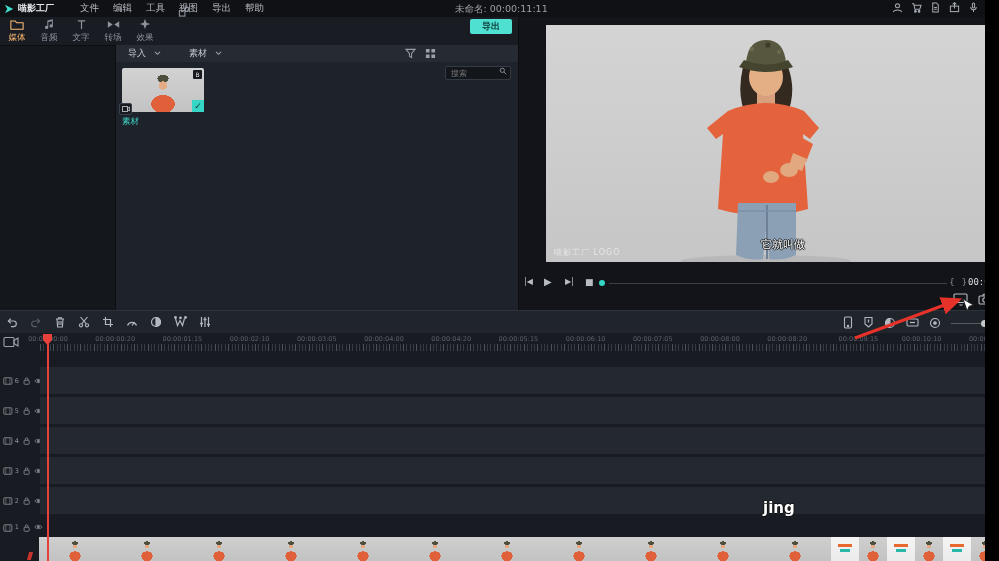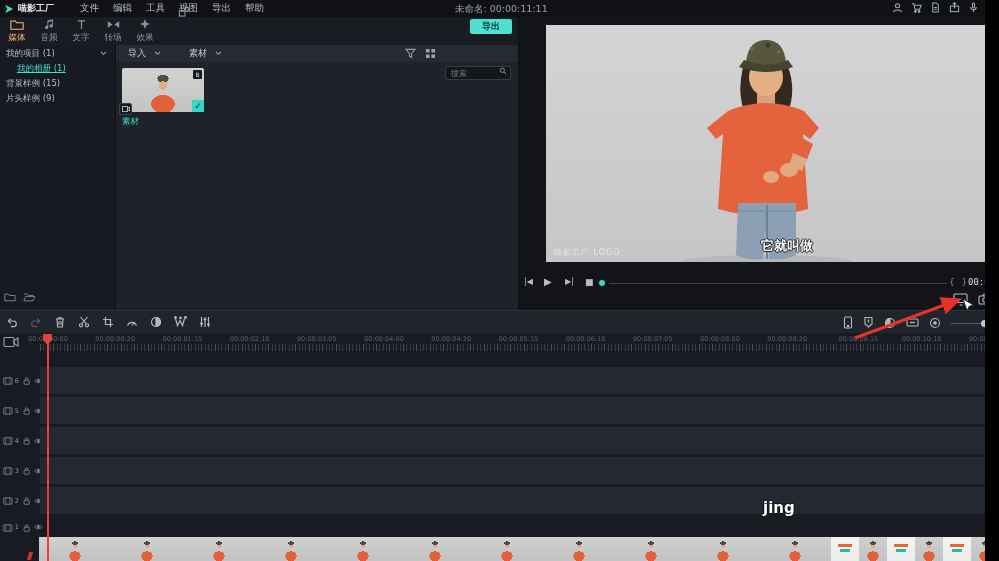--- a/index.html
+++ b/index.html
@@ -51,21 +51,21 @@
       display:flex;align-items:center;justify-content:center;border-radius:1px;}
   .badge-cam{position:absolute;left:-3px;bottom:-3px;width:11px;height:10px;background:#171b20;border:1px solid #3a414a;border-radius:2px;display:flex;align-items:center;justify-content:center;color:#cfd3d7;}
   .badge-check{position:absolute;right:0;bottom:0;width:12px;height:12px;background:#35d6c5;color:#10333
   0;font-size:9px;font-weight:bold;display:flex;align-items:center;justify-content:center;color:#103330;}
   .clip-label{position:absolute;left:6px;top:71px;font-size:8.5px;color:#3fd9c9;}
 
   
   .preview{position:absolute;left:518px;top:17px;width:481px;height:293px;background:#121419;border-left:1px solid #0c0e11;}
   .video{position:absolute;left:27px;top:8px;width:440px;height:237px;background:linear-gradient(#d4d4d4,#c6c6c6);overflow:hidden;}
   .watermark{position:absolute;left:8px;top:222px;font-size:8px;color:rgba(255,255,255,.55);letter-spacing:1px;}
-  .vsub{position:absolute;left:215px;top:212px;font-size:13px;font-weight:bold;color:#fff;
+  .vsub{position:absolute;left:215px;top:212px;font-size:11px;font-weight:normal;color:#fff;
       text-shadow:1px 0 #222,-1px 0 #222,0 1px #222,0 -1px #222;}
   .transport{position:absolute;left:0px;top:258px;width:481px;height:16px;}
   .tbtn{position:absolute;top:2px;color:#b8bdc3;font-size:9px;cursor:pointer;line-height:10px;}
   .seek-line{position:absolute;left:90px;top:8px;width:338px;height:1px;background:#3a4048;}
   .seek-dot{position:absolute;left:80px;top:5px;width:6px;height:6px;border-radius:50%;background:#35d6c5;cursor:pointer;}
   .brackets{position:absolute;left:430px;top:2px;font-size:9px;color:#848b92;letter-spacing:2px;cursor:pointer;}
   .timecode{position:absolute;left:449px;top:2px;font-size:9px;color:#dadde0;font-family:"DejaVu Sans Mono",monospace;white-space:nowrap;}
   .screen-row{position:absolute;left:434px;top:276px;display:flex;gap:9px;color:#b8bdc3;}
 
   
@@ -208,51 +208,20 @@
     <div class="tab wide">
       <svg width="12" height="11" viewBox="0 0 12 12" fill="none" stroke="currentColor" stroke-width="1.2">
           <rect x="1" y="5" width="6" height="6"></rect>
           <circle cx="9" cy="3.5" r="2.3"></circle>
         </svg>
       <span class="tlab">动画元素</span>
     </div>
   </div>
   <div class="export-btn">导出</div>
 
-  <div class="sidebar">
-    <div>
-
-    <div class="side-item exp">
-          <span>我的项目 (1)</span>
-          <svg class="chev" width="7" height="5" viewBox="0 0 8 6" fill="none" stroke="#9aa1a8" stroke-width="1.3">
-            <path d="M1 1l3 3 3-3"></path>
-          </svg>
-        </div>
-        <div class="side-item active indent">
-          <span>我的相册 (1)</span>
-          
-        </div>
-        <div class="side-item">
-          <span>背景样例 (15)</span>
-          
-        </div>
-        <div class="side-item">
-          <span>片头样例 (9)</span>
-          
-        </div>
-      </div>
-    <div class="side-foot">
-      <svg width="12" height="10" viewBox="0 0 14 11" fill="none" stroke="currentColor" stroke-width="1.1">
-          <path d="M1 2h4l1.3 1.7H13V10H1z"></path>
-        </svg>
-      <svg width="12" height="10" viewBox="0 0 14 11" fill="none" stroke="currentColor" stroke-width="1.1">
-          <path d="M1 2h4l1.3 1.7H12V5M1 10l2-5h11l-2.2 5z"></path>
-        </svg>
-    </div>
-  </div>
 
   <div class="media">
     <div class="media-toolbar">
       <div class="mt-group">
         <span>导入</span>
         <svg width="7" height="5" viewBox="0 0 8 6" fill="none" stroke="#9aa1a8" stroke-width="1.3">
             <path d="M1 1l3 3 3-3"></path>
           </svg>
       </div>
       <div class="mt-group" style="margin-left:28px;">

